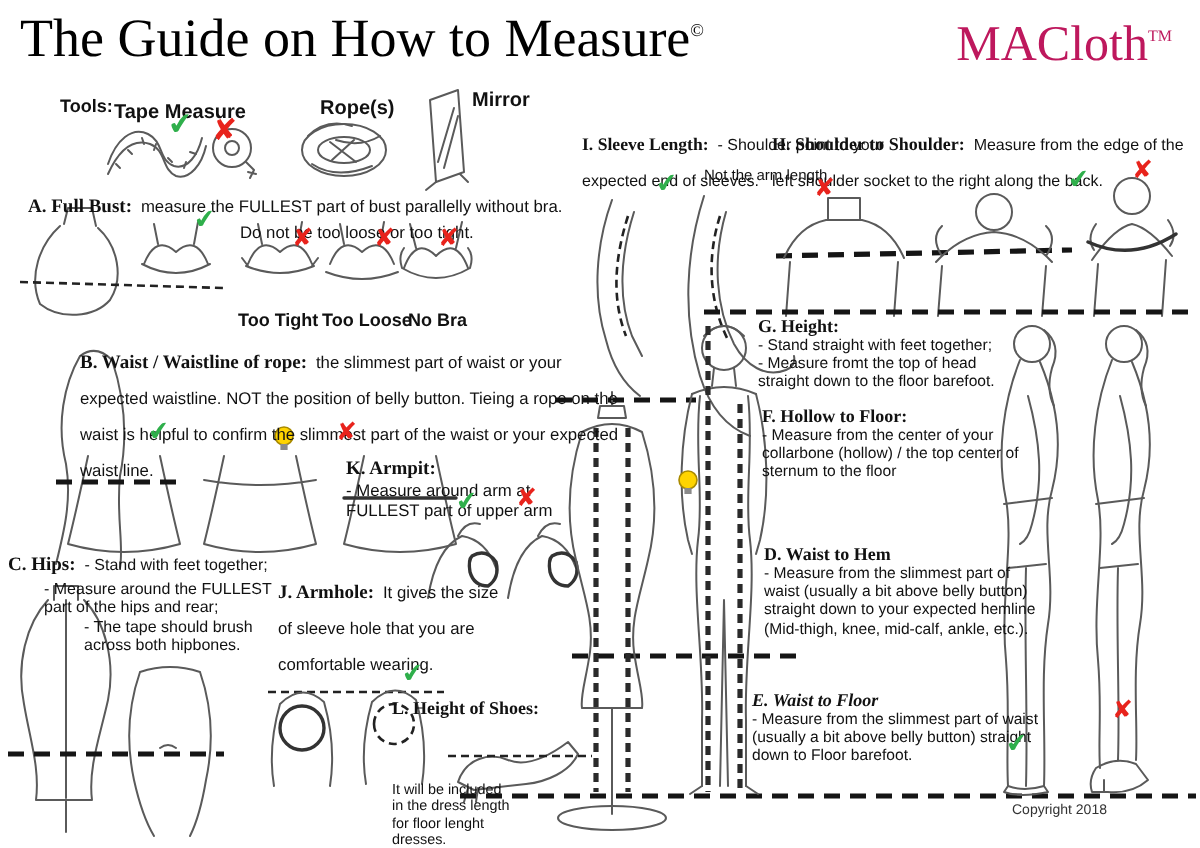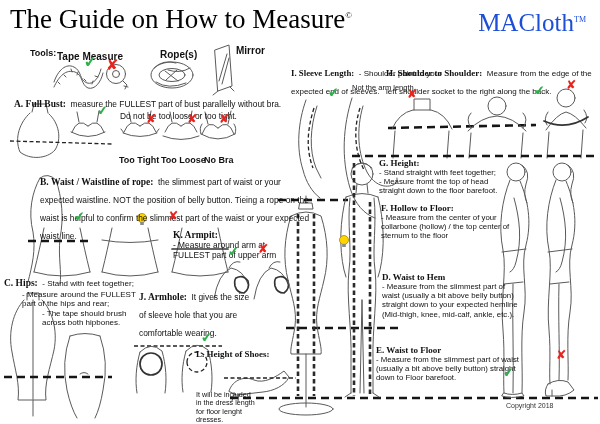--- a/index.html
+++ b/index.html
@@ -15,21 +15,21 @@
   .st{font-family:"Liberation Serif",serif;font-weight:bold;font-size:9.5px;}
   .sb{font-size:8px;line-height:1.18;}
   .sb85{font-size:8.4px;line-height:1.2;}
   .cap{position:absolute;z-index:2;font-weight:bold;font-size:9px;}
   .mark{position:absolute;z-index:3;font-family:"DejaVu Sans",sans-serif;font-weight:bold;line-height:1;}
   .check{color:var(--check,#2faf4b);font-size:13px;transform:rotate(-6deg);}
   .xmark{color:var(--x,#e8231c);font-size:12.5px;}
   .big{font-size:15px;}
   .page-title{position:absolute;left:10px;top:4px;z-index:2;font-family:"Liberation Serif",serif;font-size:27px;color:#000;}
   .page-title sup{font-size:9px;}
-  .brand{position:absolute;right:14px;top:9px;z-index:2;font-family:"Liberation Serif",serif;font-size:25px;color:#1d4ed8;}
+  .brand{position:absolute;right:14px;top:9px;z-index:2;font-family:"Liberation Serif",serif;font-size:25px;color:#be185d;}
   .brand sup{font-size:8px;}
   .toollbl{position:absolute;z-index:2;font-weight:bold;font-size:10px;}
   .copyright{position:absolute;left:506px;top:402px;z-index:2;font-size:7px;color:#333;}
 </style>
 </head>
 <body>
 
 <div class="canvas">
 
   <svg class="art" width="600" height="424" viewBox="0 0 600 424">
@@ -250,21 +250,21 @@
     <div class="st" style="font-size:9px;">F. Hollow to Floor:</div>
     <div class="sb" style="font-size:7.8px;">- Measure from the center of your collarbone (hollow) / the top center of sternum to the floor</div>
   </div>
 
   <div class="txt" style="left:382px;top:272px;width:140px;">
     <div class="st" style="font-size:9px;">D. Waist to Hem</div>
     <div class="sb" style="font-size:7.8px;">- Measure from the slimmest part of waist (usually a bit above belly button) straight down to your expected hemline (Mid-thigh, knee, mid-calf, ankle, etc.).</div>
   </div>
 
   <div class="txt" style="left:376px;top:345px;width:150px;">
-    <div class="st" style="font-size:9px;">E. Waist to Floor</div>
+    <div class="st" style="font-size:9px;font-style:italic;">E. Waist to Floor</div>
     <div class="sb" style="font-size:7.8px;">- Measure from the slimmest part of waist (usually a bit above belly button) straight down to Floor barefoot.</div>
   </div>
 
   <div class="copyright">Copyright 2018</div>
 
   <div class="mark check big" style="left:84px;top:55px;">✔</div>
   <div class="mark xmark big" style="left:106px;top:58px;">✘</div>
   <div class="mark check" style="left:97px;top:104px;">✔</div>
   <div class="mark xmark" style="left:146px;top:113px;">✘</div>
   <div class="mark xmark" style="left:187px;top:113px;">✘</div>

